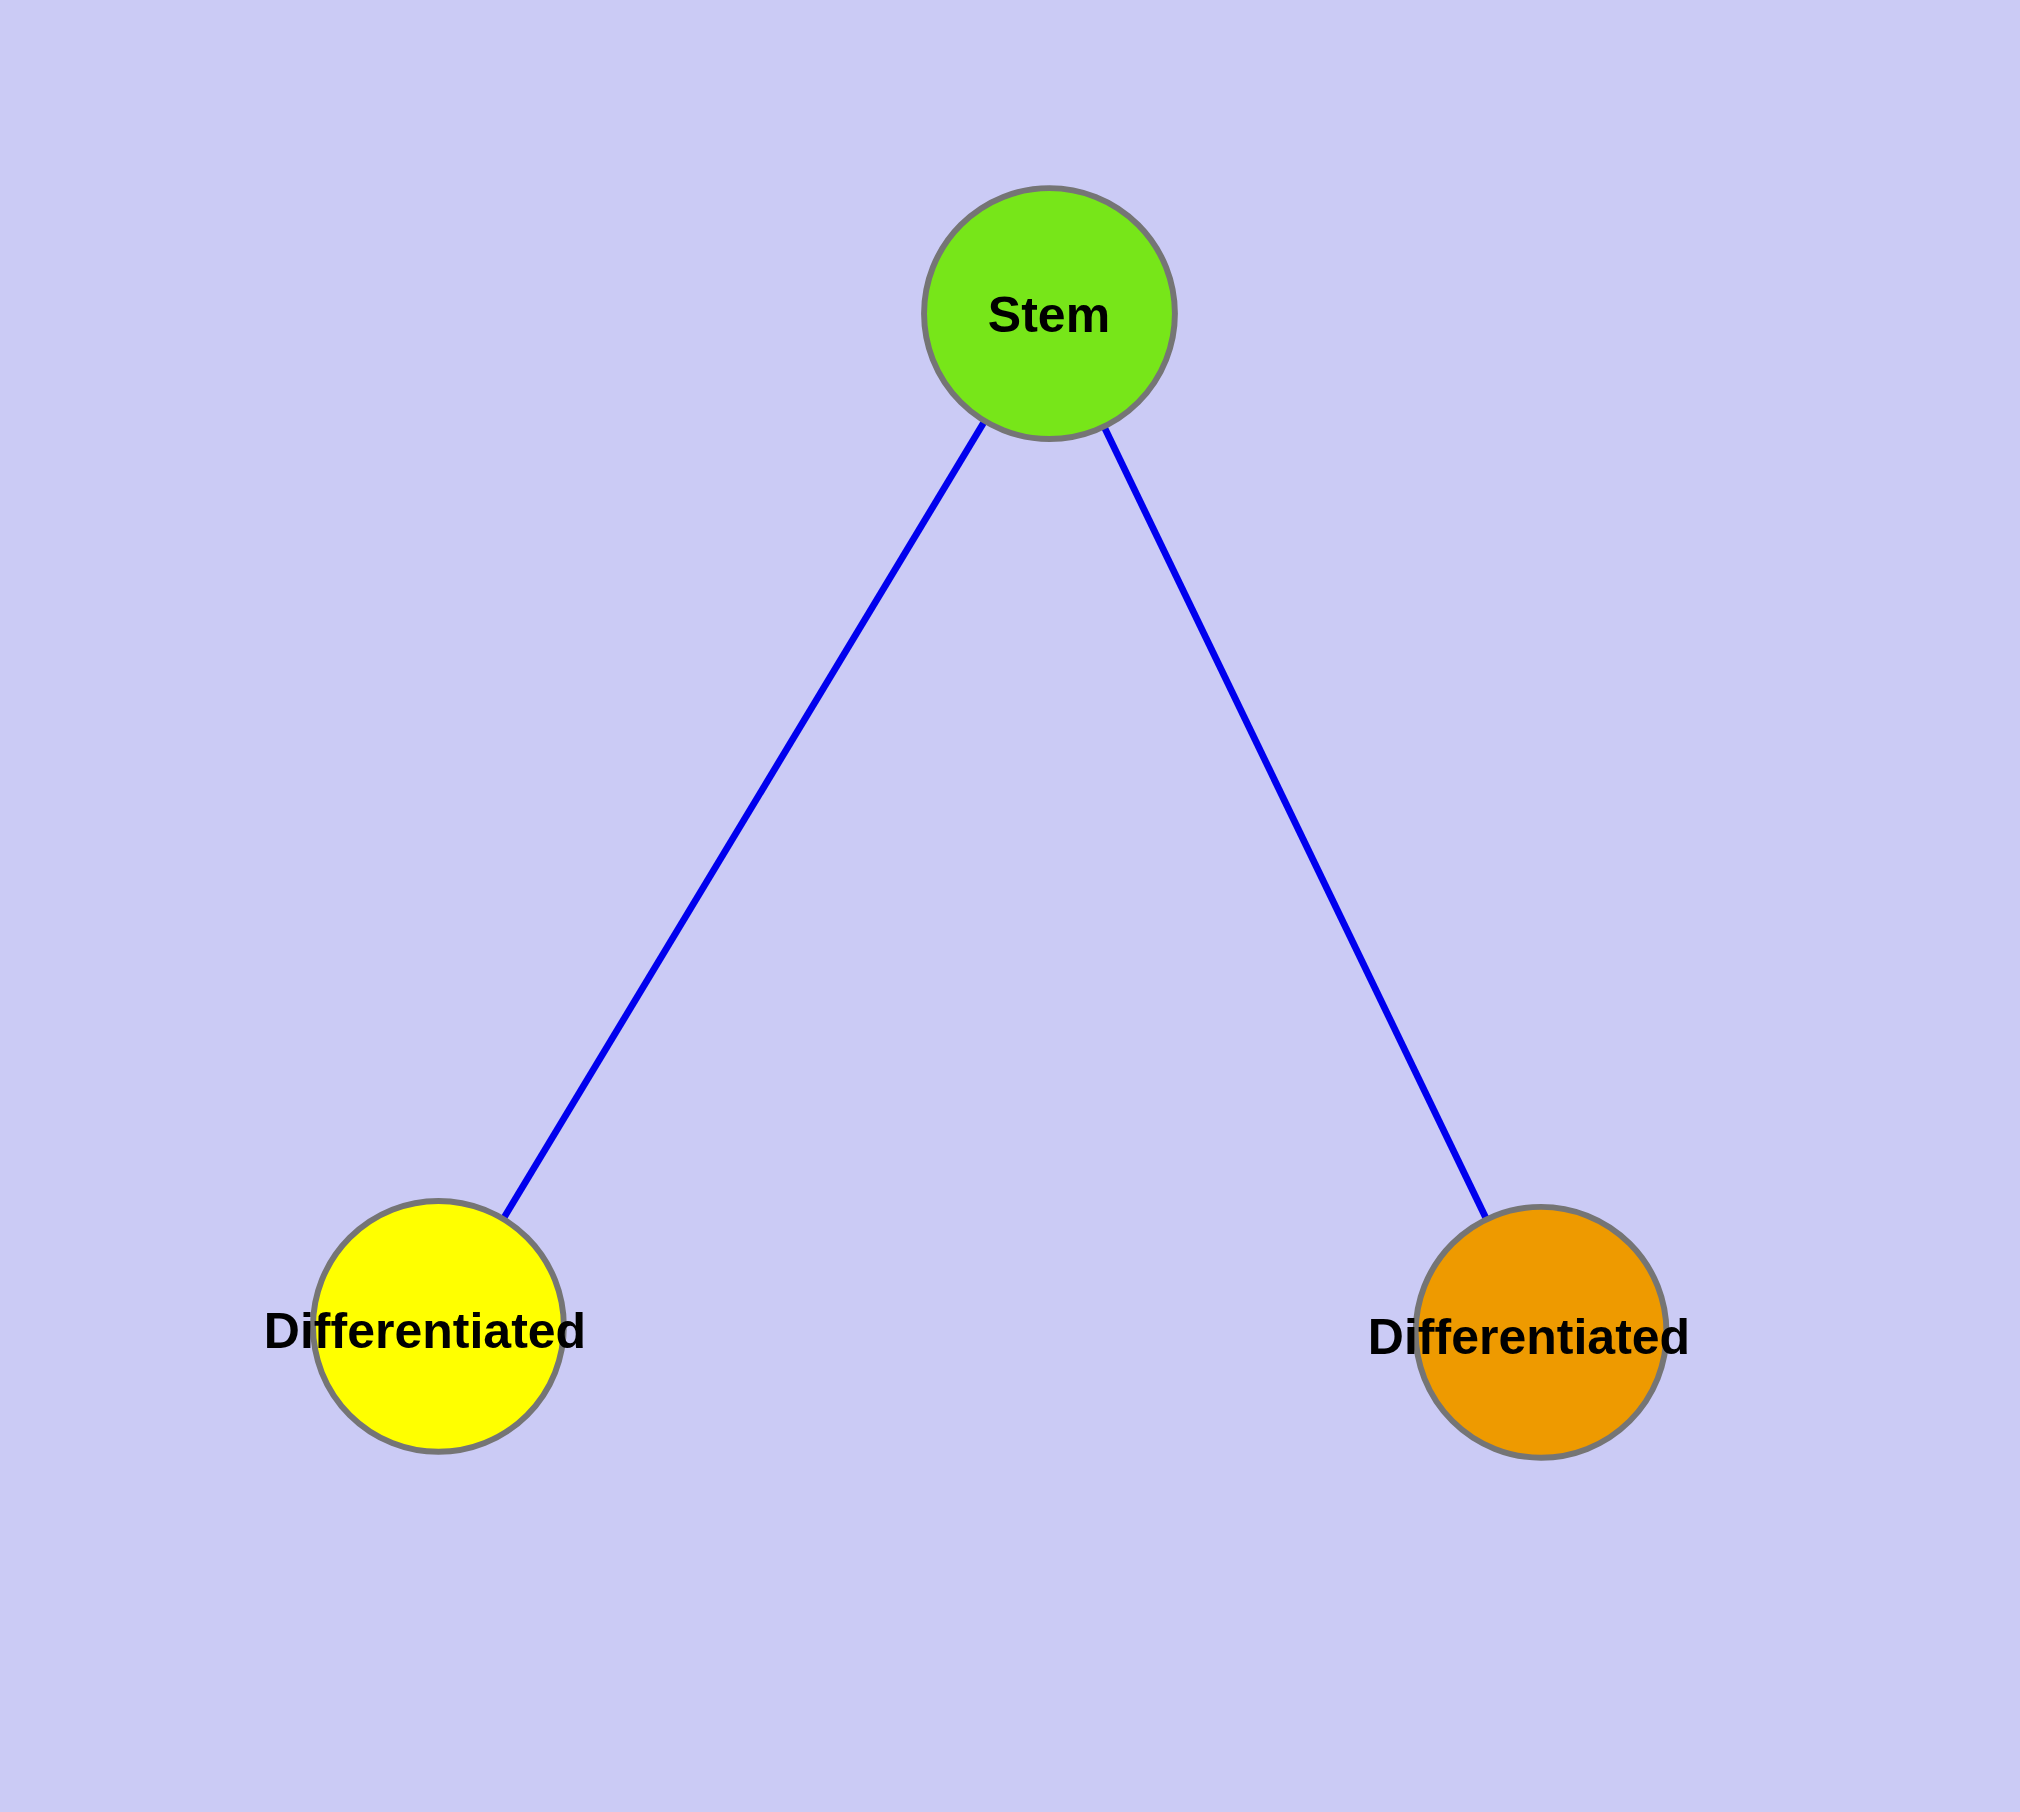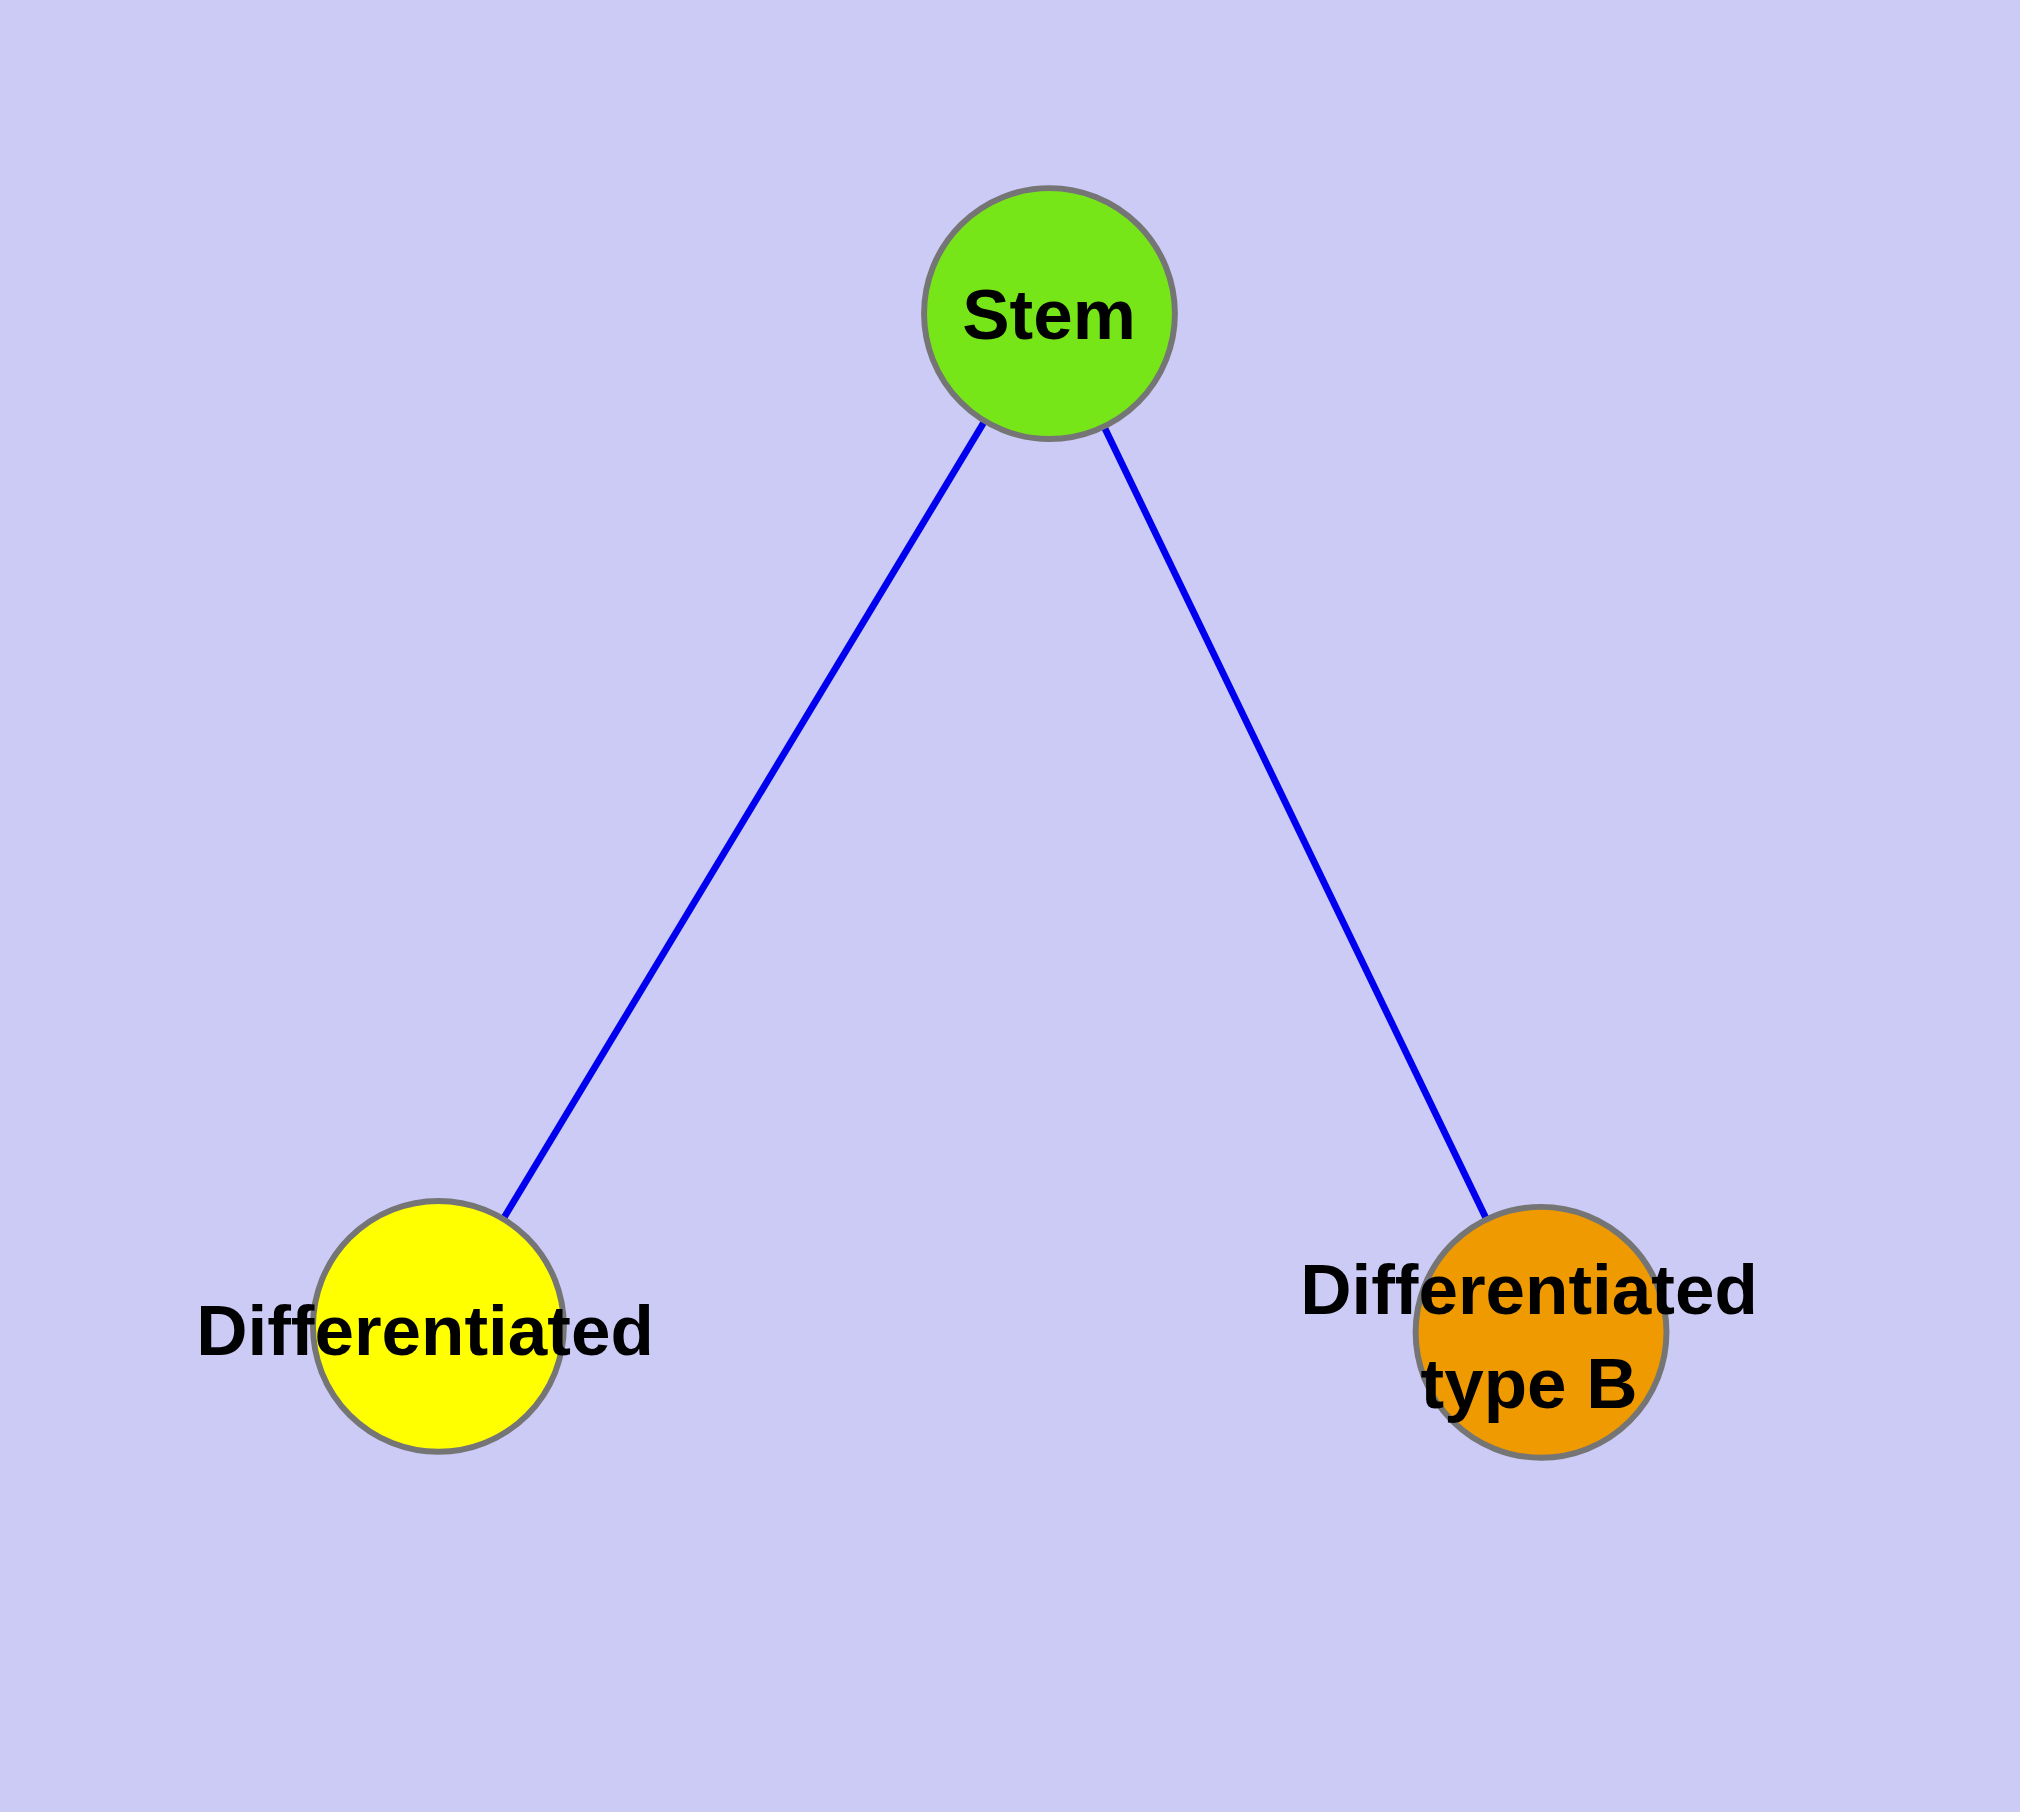--- a/index.html
+++ b/index.html
@@ -25,21 +25,21 @@
     stroke-linecap: butt;
   }
   .node-circle {
     stroke-width: 7;
   }
   .node-label {
     position: absolute;
     transform: translate(-50%, -50%);
     color: #000000;
     font-weight: bold;
-    font-size: 71px;
+    font-size: 50px;
     line-height: 94px;
     text-align: center;
     white-space: nowrap;
   }
 </style>
 </head>
 <body>
 
 <div class="canvas">
 
@@ -61,17 +61,16 @@
   <div class="node-label" style="left:1049px; top:315px;">
     <span>Stem</span>
   </div>
 
   <div class="node-label" style="left:425px; top:1331px;">
     <div class="label-line">Differentiated</div>
   </div>
 
   <div class="node-label" style="left:1529px; top:1337px;">
     <div class="label-line">Differentiated</div>
-    <div class="label-line">type B</div>
   </div>
 
 </div>
 
 
 </body></html>

